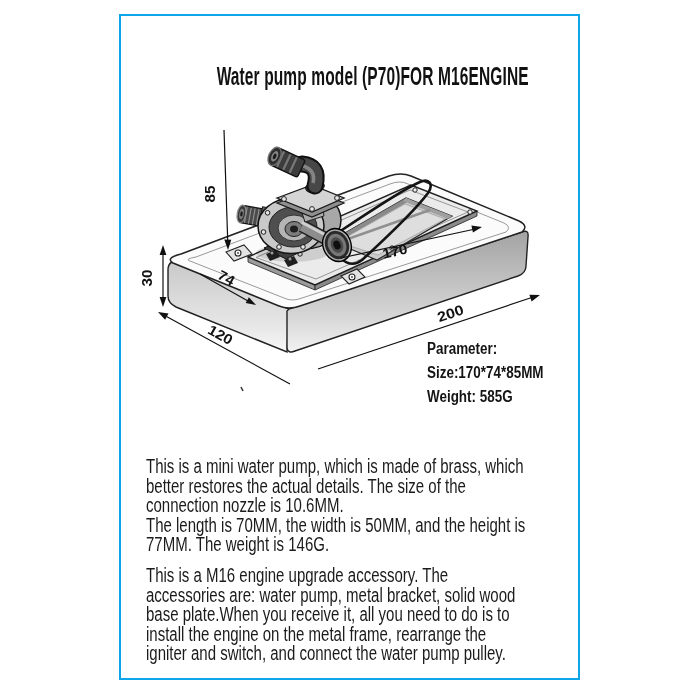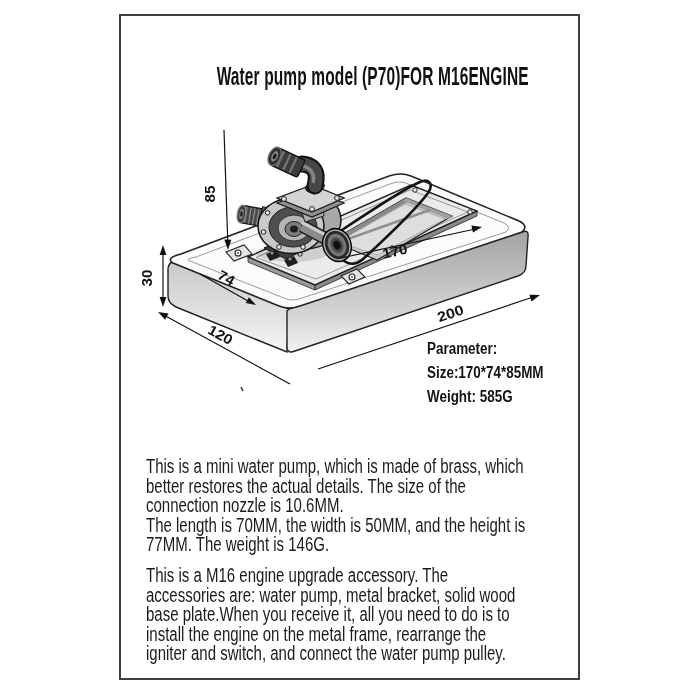--- a/index.html
+++ b/index.html
@@ -1,19 +1,19 @@
 <!DOCTYPE html>
 <html><head>
 <meta charset="utf-8">
 <style>
   html,body{margin:0;padding:0;background:#fff;}
   .canvas{position:relative;width:700px;height:700px;background:#fff;overflow:hidden;
           font-family:"Liberation Sans","DejaVu Sans",sans-serif;}
   .page{position:absolute;left:119px;top:14px;width:461px;height:666px;
-        border:2px solid #404040;box-sizing:border-box;background:#fff;}
+        border:2px solid #0ea5e9;box-sizing:border-box;background:#fff;}
   .title-wrap{position:absolute;left:0;right:0;top:46px;text-align:center;}
   .title-text{display:inline-block;font-size:25px;font-weight:bold;color:#111;
               letter-spacing:0.2px;white-space:nowrap;
               transform:scaleX(0.62);transform-origin:center top;}
   .diagram-svg{position:absolute;left:0;top:0;width:700px;height:700px;}
   .params{position:absolute;left:427px;top:337px;color:#141414;font-weight:bold;
           font-size:16px;line-height:24px;transform:scaleX(0.84);transform-origin:0 0;
           white-space:nowrap;}
   .desc{position:absolute;left:146px;width:600px;font-size:20px;line-height:19.6px;
         color:#1b1b1b;transform:scaleX(0.75);transform-origin:0 0;white-space:pre-line;}

